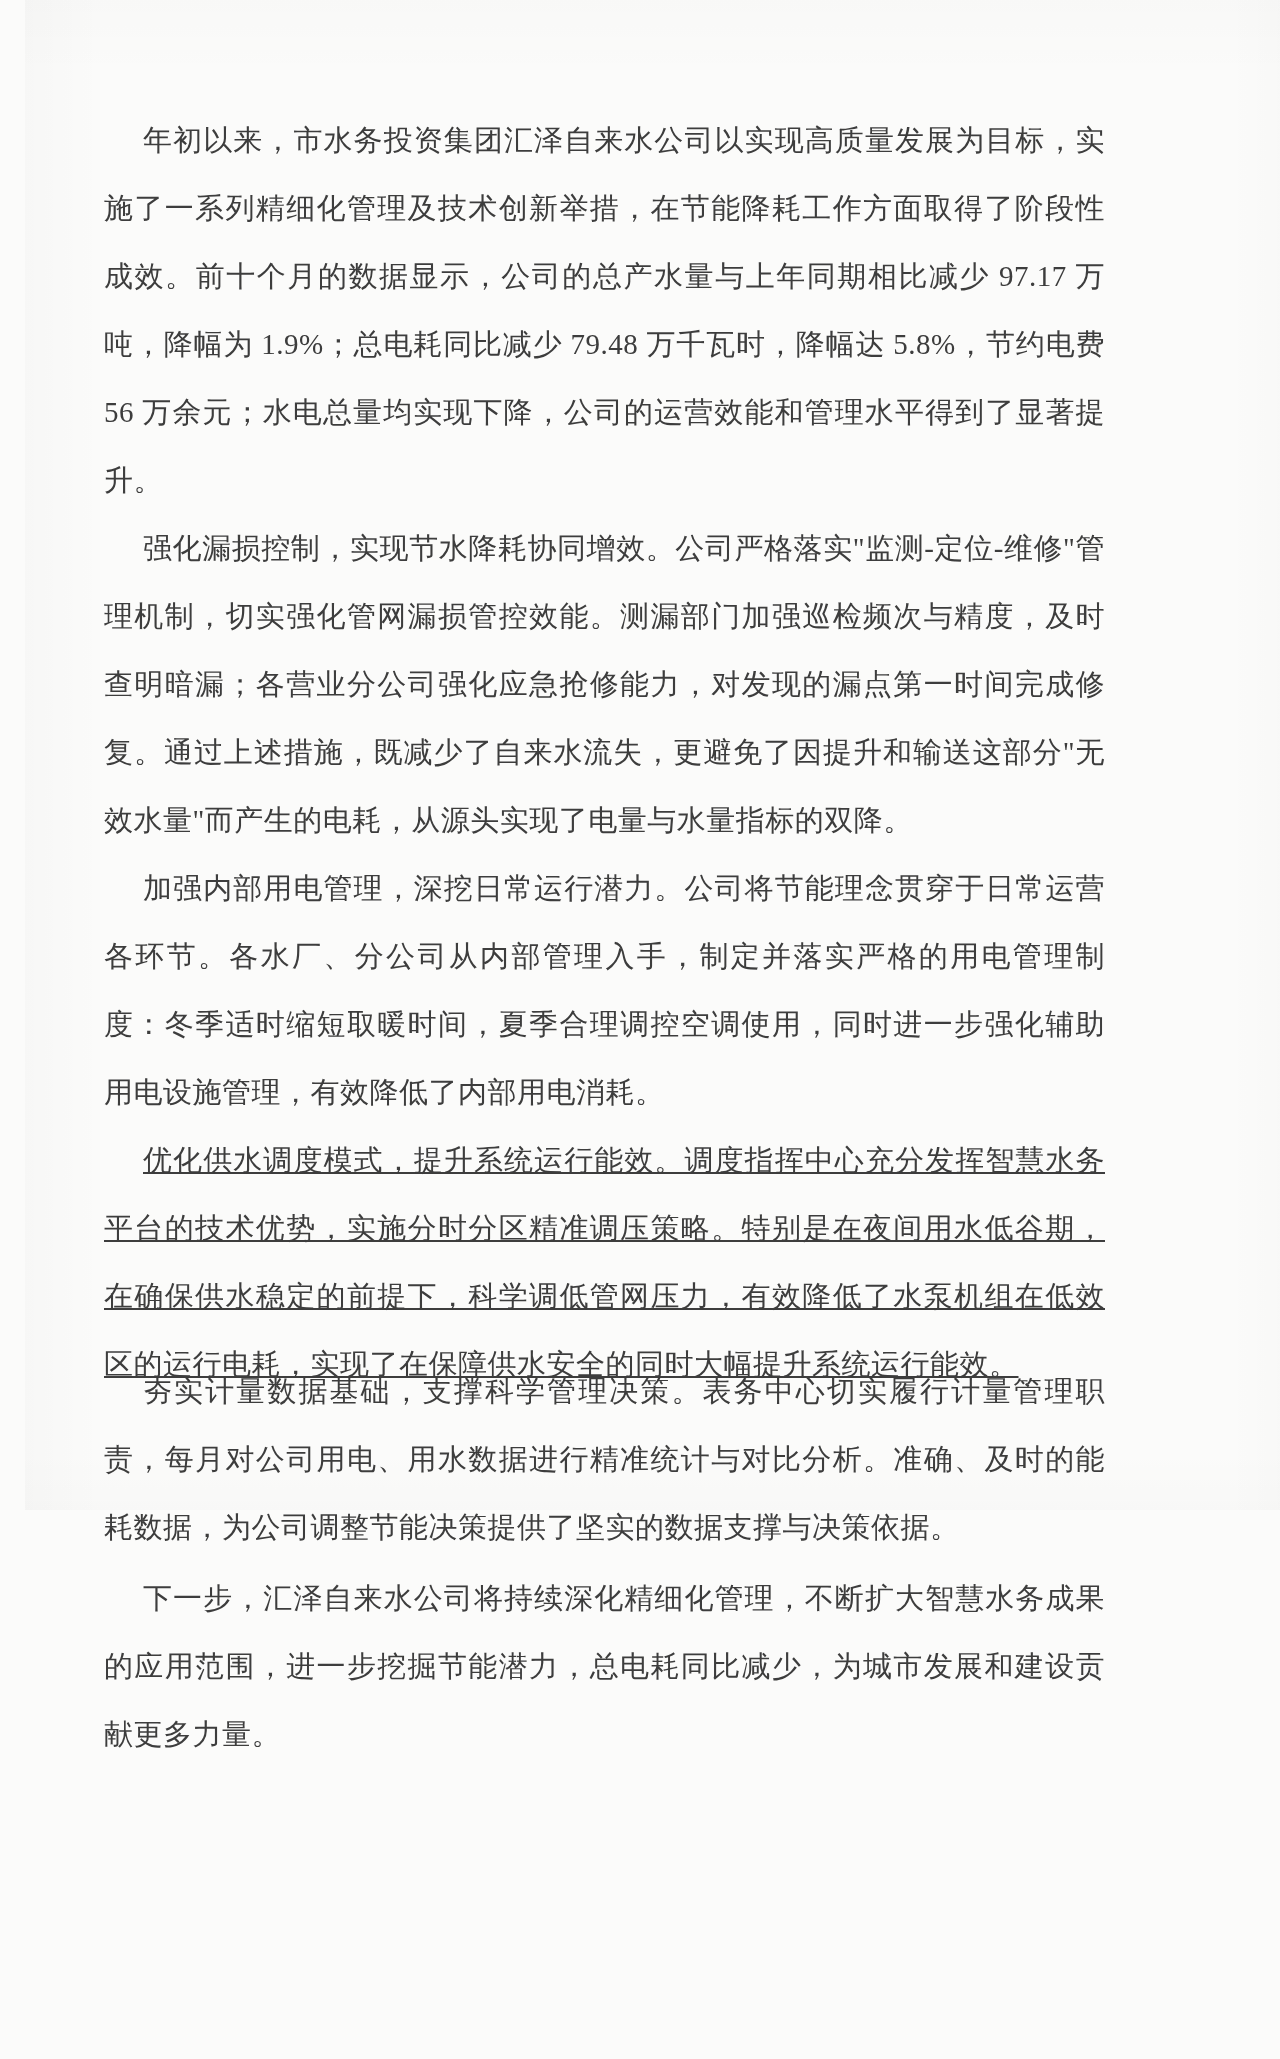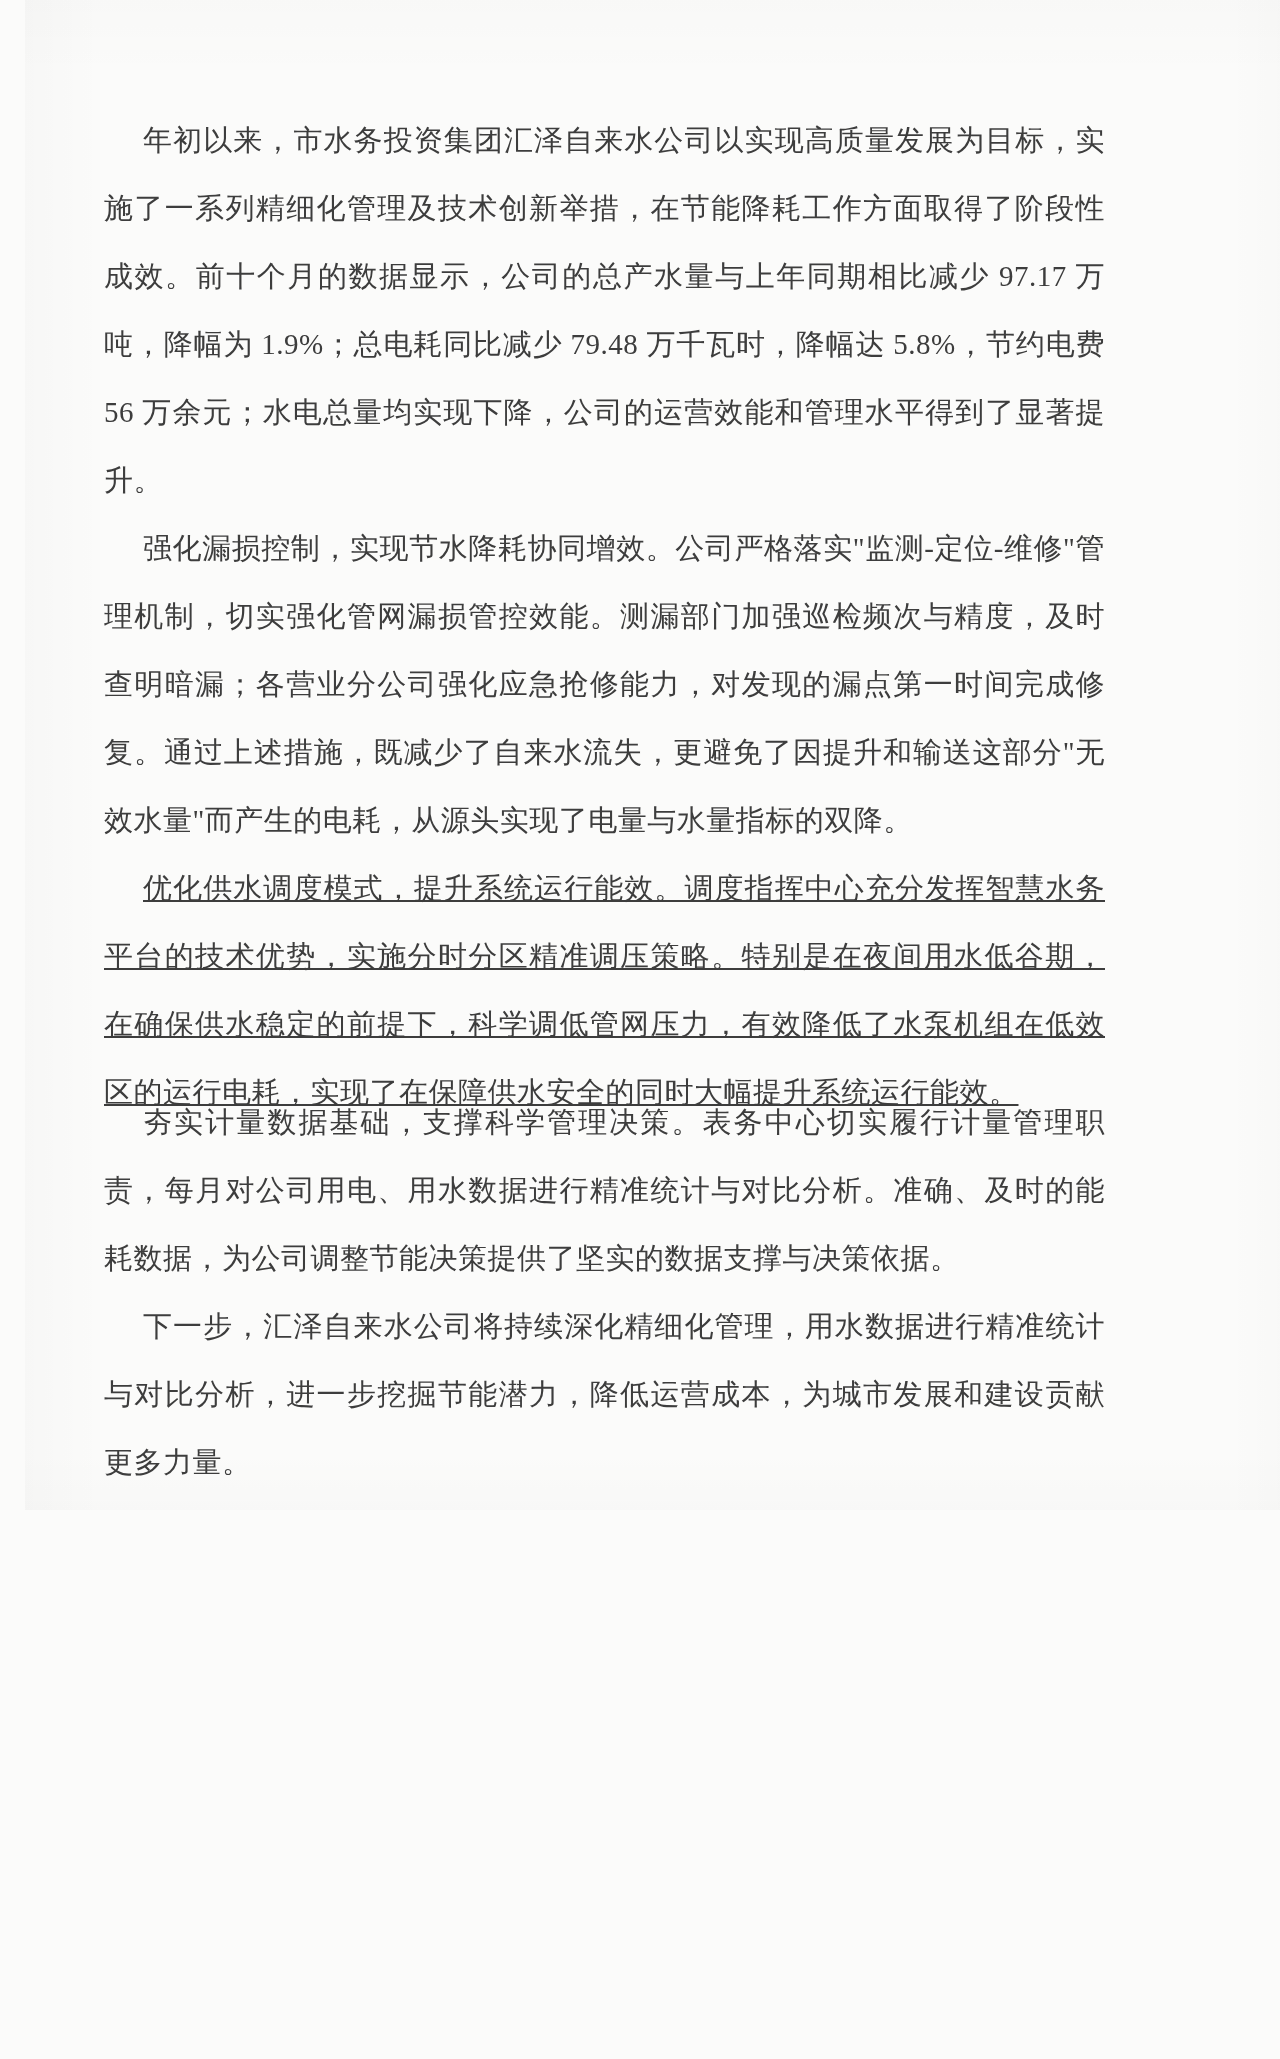--- a/index.html
+++ b/index.html
@@ -32,24 +32,26 @@
     letter-spacing: 0.5px;
     color: #3d3d3d;
     text-align: justify;
     text-justify: inter-ideograph;
     text-indent: 39px;
     word-break: break-word;
   }
   
   .para.pull-up {
     margin-top: -38px;
+    font-family: Liberation Mono, monospace;
   }
 </style>
 </head>
 <body style="background: rgb(251, 251, 250);">
 
 <div class="page">
   <p class="para" style="color: rgb(61, 61, 61);">年初以来，市水务投资集团汇泽自来水公司以实现高质量发展为目标，实施了一系列精细化管理及技术创新举措，在节能降耗工作方面取得了阶段性成效。前十个月的数据显示，公司的总产水量与上年同期相比减少 97.17 万吨，降幅为 1.9%；总电耗同比减少 79.48 万千瓦时，降幅达 5.8%，节约电费 56 万余元；水电总量均实现下降，公司的运营效能和管理水平得到了显著提升。</p>
   <p class="para" style="color: rgb(61, 61, 61);">强化漏损控制，实现节水降耗协同增效。公司严格落实"监测-定位-维修"管理机制，切实强化管网漏损管控效能。测漏部门加强巡检频次与精度，及时查明暗漏；各营业分公司强化应急抢修能力，对发现的漏点第一时间完成修复。通过上述措施，既减少了自来水流失，更避免了因提升和输送这部分"无效水量"而产生的电耗，从源头实现了电量与水量指标的双降。</p>
+  <p class="para" style="color: rgb(61, 61, 61);">加强内部用电管理，深挖日常运行潜力。公司将节能理念贯穿于日常运营各环节。各水厂、分公司从内部管理入手，制定并落实严格的用电管理制度：冬季适时缩短取暖时间，夏季合理调控空调使用，同时进一步强化辅助用电设施管理，有效降低了内部用电消耗。</p>
   <p class="para" style="color: rgb(61, 61, 61); text-decoration: underline;">优化供水调度模式，提升系统运行能效。调度指挥中心充分发挥智慧水务平台的技术优势，实施分时分区精准调压策略。特别是在夜间用水低谷期，在确保供水稳定的前提下，科学调低管网压力，有效降低了水泵机组在低效区的运行电耗，实现了在保障供水安全的同时大幅提升系统运行能效。</p>
   <p class="para pull-up" style="color: rgb(61, 61, 61);">夯实计量数据基础，支撑科学管理决策。表务中心切实履行计量管理职责，每月对公司用电、用水数据进行精准统计与对比分析。准确、及时的能耗数据，为公司调整节能决策提供了坚实的数据支撑与决策依据。</p>
-  <p class="para" style="color: rgb(61, 61, 61);">下一步，汇泽自来水公司将持续深化精细化管理，用水数据进行精准统计与对比分析，进一步挖掘节能潜力，降低运营成本，为城市发展和建设贡献更多力量。</p>
+  <p class="para" style="color: rgb(61, 61, 61);">下一步，汇泽自来水公司将持续深化精细化管理，不断扩大智慧水务成果的应用范围，进一步挖掘节能潜力，总电耗同比减少，为城市发展和建设贡献更多力量。</p>
 </div>
 
 </body></html>

